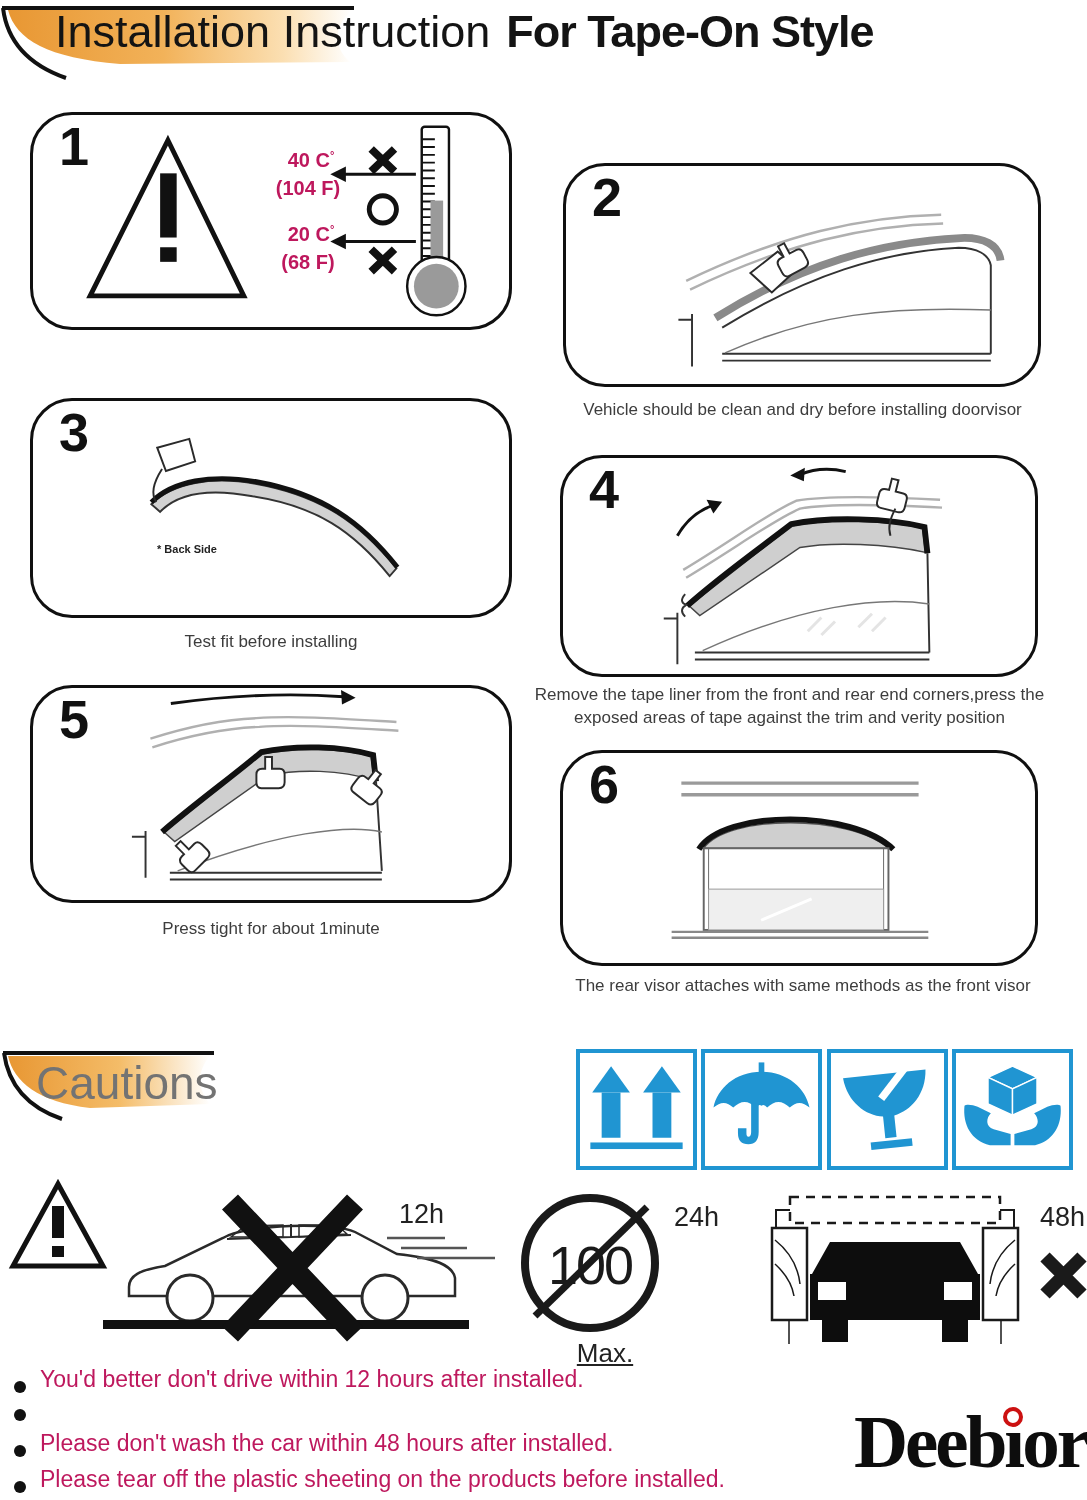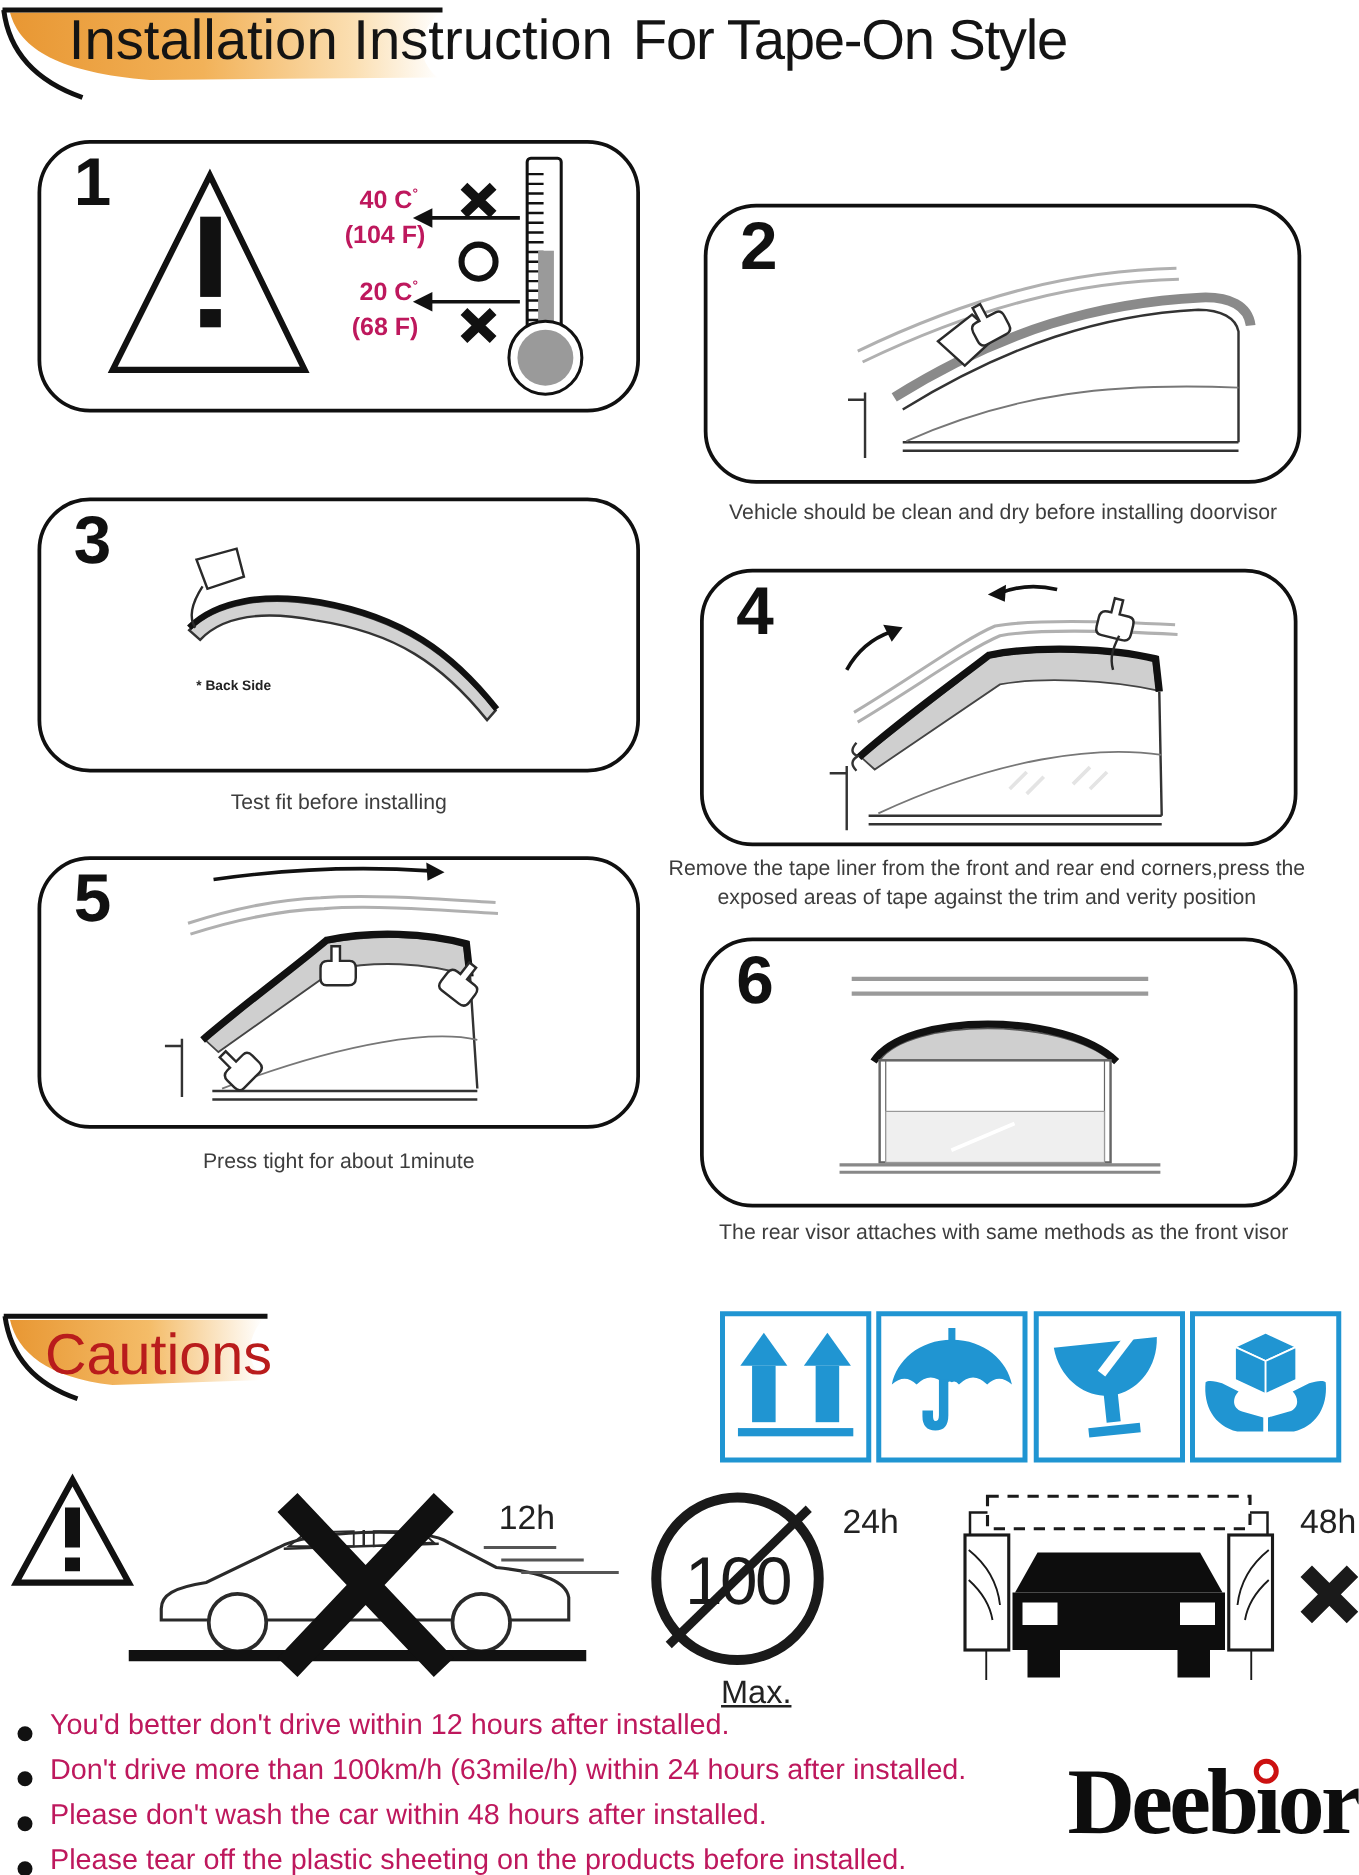--- a/index.html
+++ b/index.html
@@ -1,28 +1,28 @@
 <!DOCTYPE html>
 <html><head>
 <meta charset="utf-8">
 <style>
   html,body{margin:0;padding:0;background:#fff;}
   .page{position:relative;width:1087px;height:1500px;background:#ffffff;
         font-family:"Liberation Sans", sans-serif;overflow:hidden;color:#1a1a1a;}
   .abs{position:absolute;}
   .title-row{position:absolute;top:6px;left:55px;white-space:nowrap;font-size:45px;color:#141414;}
-  .title-bold{font-weight:normal;margin-left:16px;letter-spacing:-1px;text-align:right;}
+  .title-bold{font-weight:bold;margin-left:16px;letter-spacing:-1px;text-align:right;}
   .panel{position:absolute;border:3px solid #101010;border-radius:42px;background:#fff;box-sizing:border-box;}
   .step-num{position:absolute;top:4px;left:26px;font-size:54px;font-weight:bold;color:#111;line-height:1;}
   .caption{position:absolute;text-align:center;color:#3d3d3d;font-size:17px;line-height:1.35;}
   .ill{position:absolute;left:0;top:0;width:100%;height:100%;}
   .temp-label{position:absolute;font-weight:bold;font-size:20px;color:#be185d;white-space:nowrap;}
   .temp-label sup{font-size:11px;}
   .backside{position:absolute;font-size:11px;font-weight:bold;color:#222;}
-  .cautions-text{position:absolute;top:1056px;left:36px;font-size:46px;color:#b91c1c;}
+  .cautions-text{position:absolute;top:1056px;left:36px;font-size:46px;color:#737373;}
   .pkg{position:absolute;top:1049px;width:121px;height:121px;border:4px solid #2095d2;box-sizing:border-box;background:#fff;}
   .pkg svg{width:100%;height:100%;display:block;}
   .hour-label{position:absolute;font-size:27px;color:#222;}
   .max-label{position:absolute;font-size:26px;color:#222;}
   .sign-100{position:absolute;left:515px;top:1190px;width:150px;height:180px;}
   .sign-100 .num{position:absolute;left:0;top:44px;width:150px;text-align:center;font-size:54px;color:#1a1a1a;letter-spacing:-2px;}
   .bullets{position:absolute;left:12px;top:1366px;width:810px;}
   .bullet-item{display:flex;align-items:flex-end;margin-bottom:9px;font-size:23px;color:#be185d;}
   .bullet-dot{flex:0 0 auto;width:12px;height:12px;border-radius:50%;background:#111;margin:7px 14px 0 2px;}
   .brand{position:absolute;left:793px;top:1404px;width:294px;text-align:right;
@@ -304,21 +304,20 @@
     <path d="M5,5 L42,42 M42,5 L5,42" stroke="#1a1a1a" stroke-width="13"></path>
   </svg>
 
   <div class="bullets">
     <div class="bullet-item">
       <span class="bullet-dot"></span>
       <span>You'd better don't drive within 12 hours after installed.</span>
     </div>
     <div class="bullet-item">
       <span class="bullet-dot"></span>
-      <span>Don't drive more than 100km/h (63mile/h) within 24 hours after installed.</span>
     </div>
     <div class="bullet-item">
       <span class="bullet-dot"></span>
       <span>Please don't wash the car within 48 hours after installed.</span>
     </div>
     <div class="bullet-item">
       <span class="bullet-dot"></span>
       <span>Please tear off the plastic sheeting on the products before installed.</span>
     </div>
   </div>

